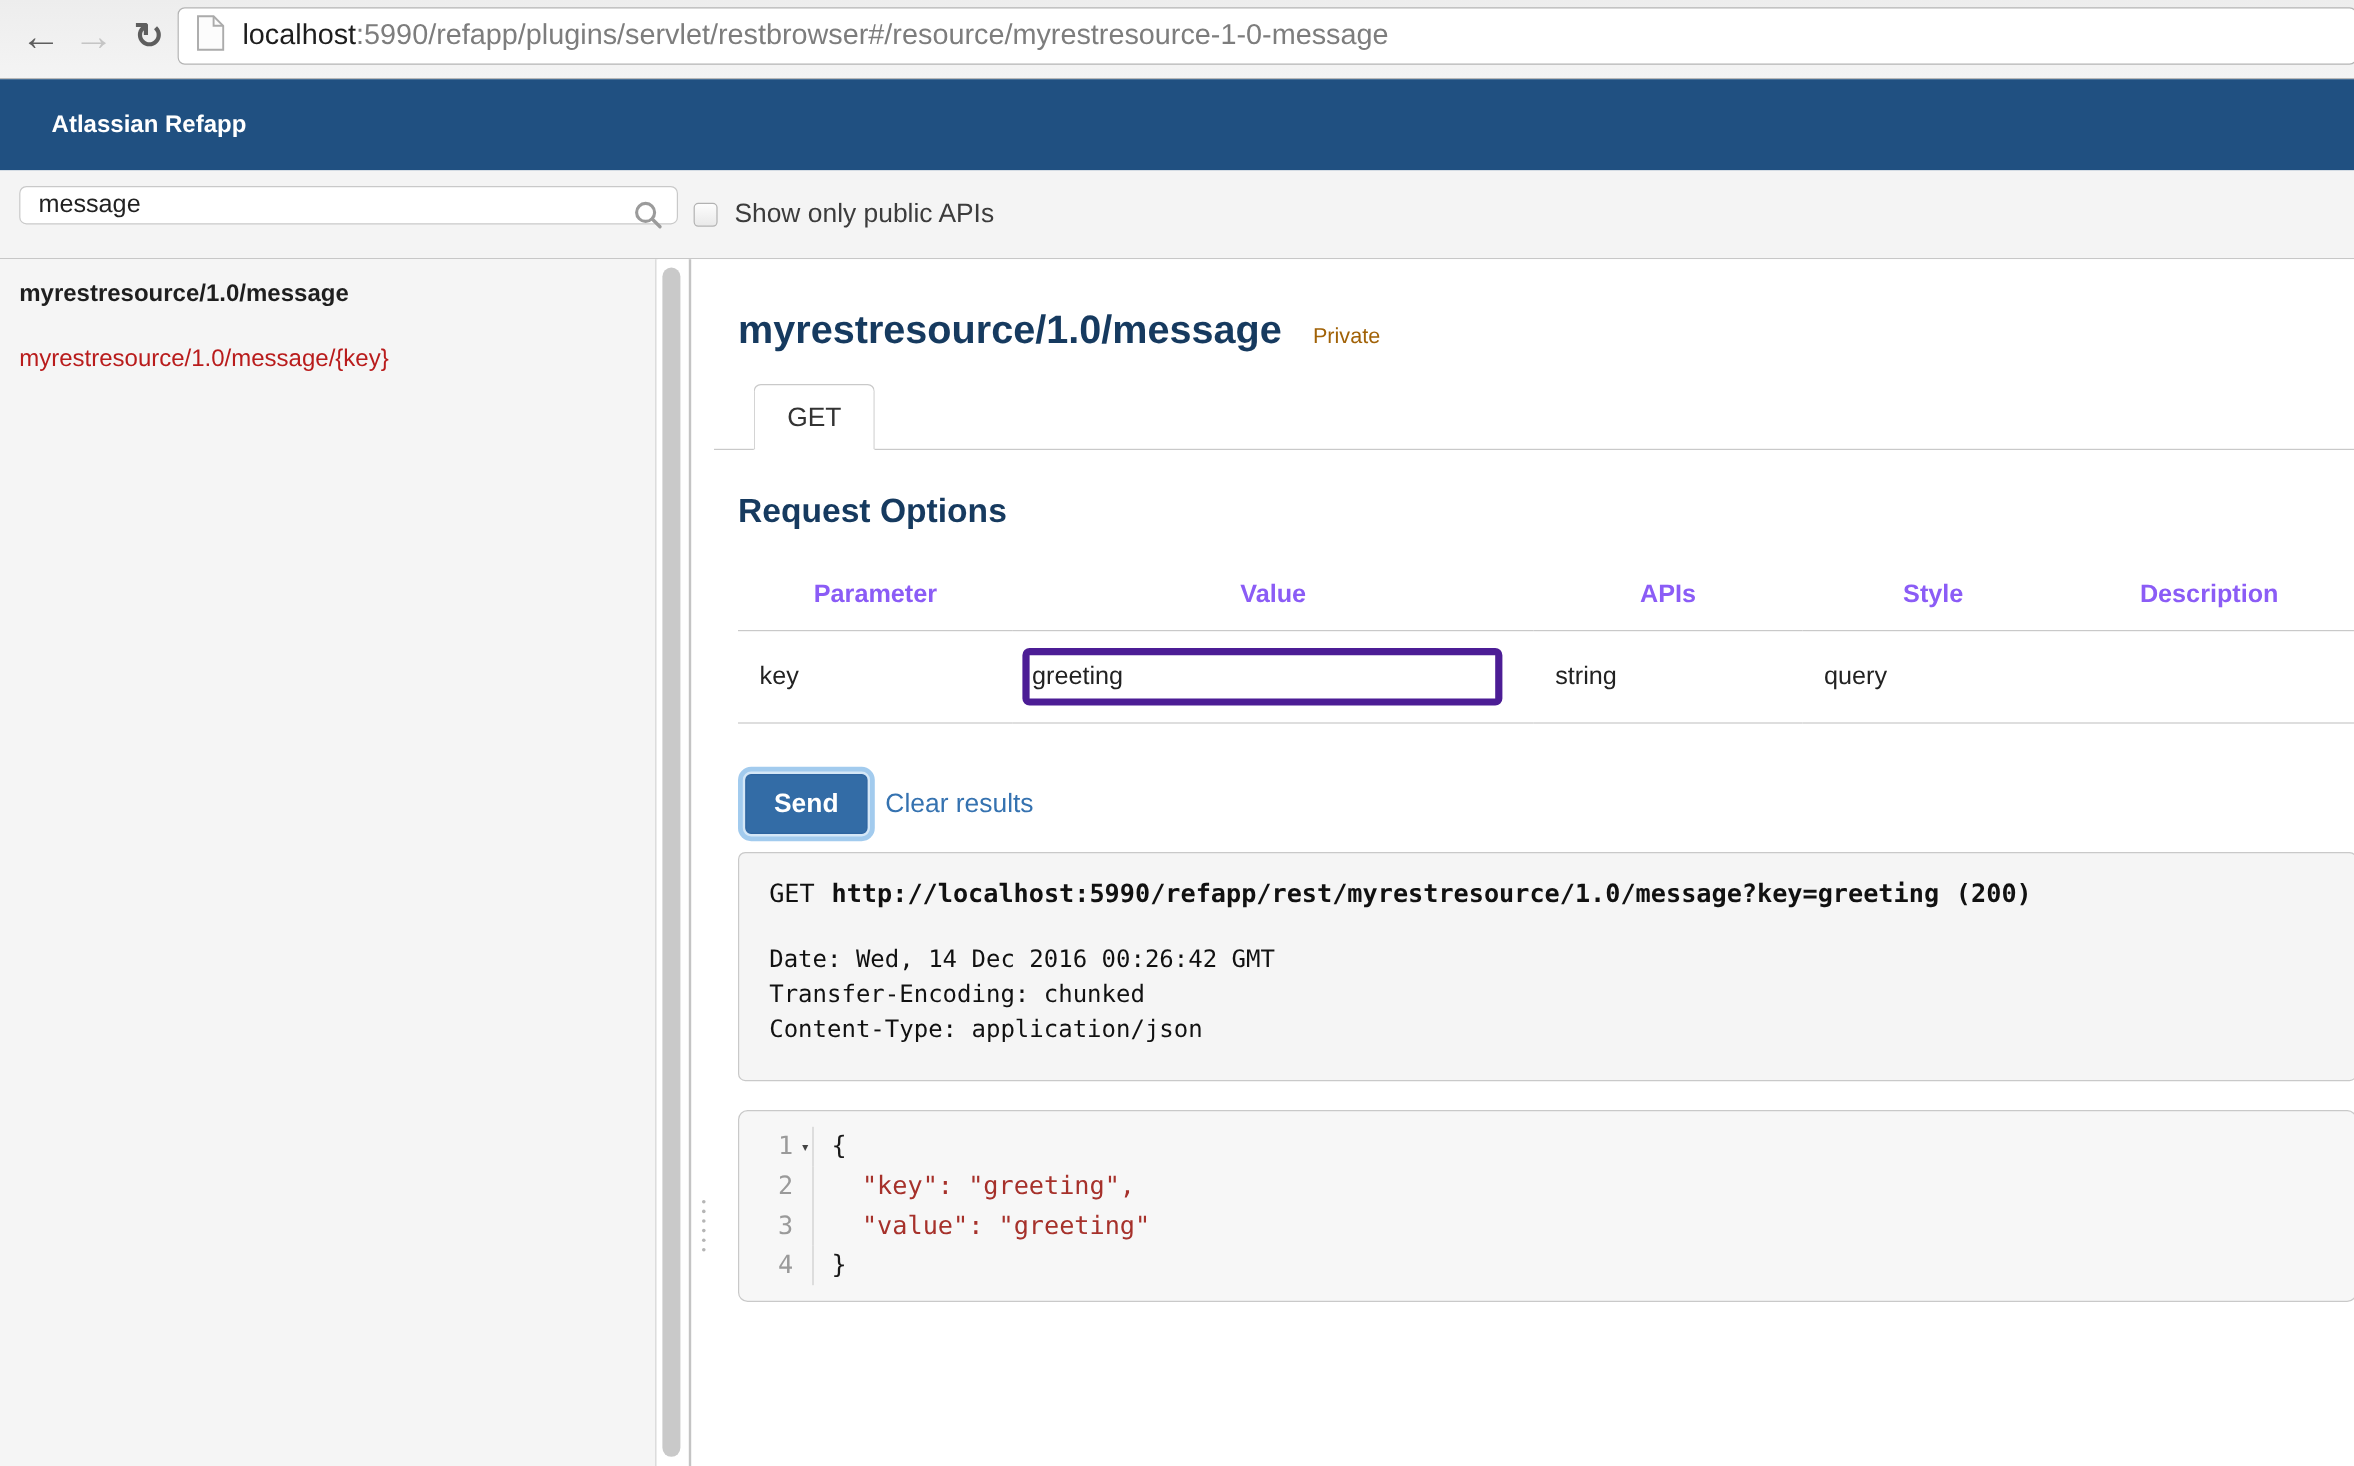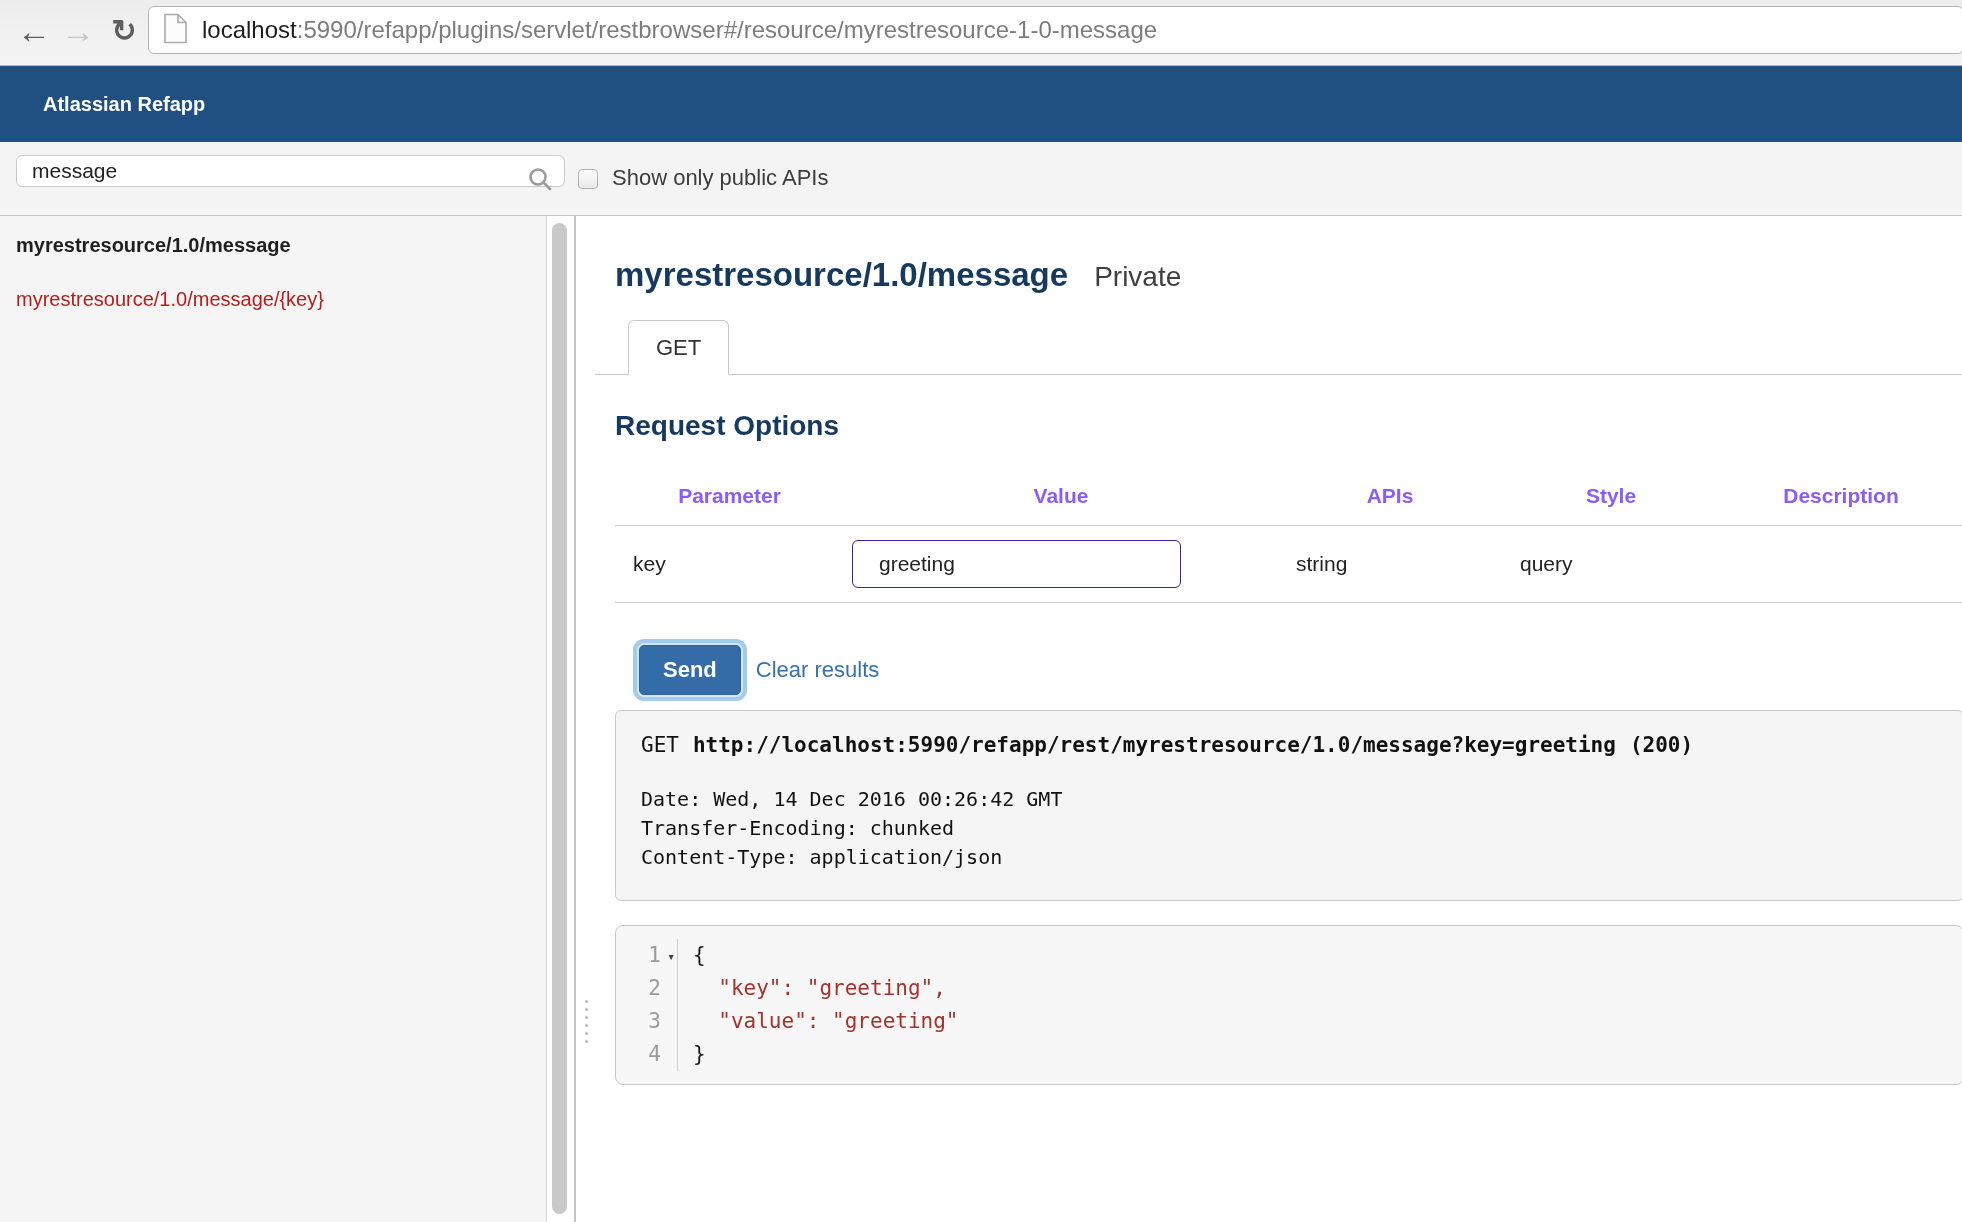--- a/index.html
+++ b/index.html
@@ -78,21 +78,21 @@
   .main {
     position:absolute; left:574px; top:216px; right:0; bottom:0;
     background:#fff; border-left:2px solid #c4c4c4;
     padding:40px 0 0 39px; overflow:hidden;
   }
   .resize-dots { position:absolute; left:9px; top:784px; width:4px; }
   .resize-dots i { display:block; width:3px; height:3px; border-radius:50%; background:#b5b5b5; margin:0 0 5px 0; }
 
   .title-row { display:flex; align-items:baseline; }
   .page-title { font-size:33px; font-weight:bold; color:#163a5f; letter-spacing:0; }
-  .visibility-badge { font-size:28px; color:#404040; margin-left:26px; }
+  .visibility-badge { font-size:18px; color:#a16207; margin-left:26px; }
 
   .tabs { margin:26px 0 0 -20px; border-bottom:1px solid #c9c9c9; height:55px; position:relative; }
   .tab {
     position:absolute; left:33px; bottom:-1px; height:55px;
     background:#fff; border:1px solid #c9c9c9; border-bottom:1px solid #fff;
     border-radius:6px 6px 0 0; padding:0 27px; font-size:22px; color:#333;
     display:flex; align-items:center; cursor:pointer;
   }
 
   .section-heading { font-size:28px; font-weight:bold; color:#163a5f; }
@@ -103,30 +103,30 @@
   table.params col.c3{width:224px;} table.params col.c4{width:218px;}
   table.params th {
     text-align:center; font-size:21px; font-weight:bold; color:#8b5cf6;
     padding:14px 18px 17px 18px; border-bottom:1px solid #c9c9c9;
   }
   table.params td {
     font-size:21px; color:#222; padding:14px 18px;
     border-bottom:1px solid #c9c9c9; vertical-align:middle;
   }
   .param-value-input {
-    width:329px; height:48px; border:1px solid #4c1d95; border-radius:6px;
+    width:400px; height:48px; border:6px solid #4c1d95; border-radius:6px;
     font-family:"Liberation Sans", sans-serif; font-size:21px; color:#222;
-    padding:0 26px; margin-left:-10px; outline:none; background:#fff;
+    padding:0 2px; margin-left:-10px; outline:none; background:#fff;
   }
 
   .actions { margin-top:42px; display:flex; align-items:center; }
   .send-button {
     background:#336ca6; color:#fff; font-family:"Liberation Sans", sans-serif;
     font-size:22px; font-weight:bold; border:1px solid #2d64a0; border-radius:5px;
-    padding:11px 23px; margin-left:24px; cursor:pointer;
+    padding:11px 23px; margin-left:6px; cursor:pointer;
     box-shadow:0 0 0 2px #d4e7f7, 0 0 0 6px #a2cbee;
   }
   .clear-link { font-size:22px; color:#3572b0; margin-left:15px; text-decoration:none; cursor:pointer; }
 
   .response-heading { margin-top:42px; }
 
   .response-box {
     margin-top:15px; margin-right:-2px;
     background:#f5f5f5; border:1px solid #c9c9c9; border-radius:6px;
     padding:22px 10px 28px 25px;

